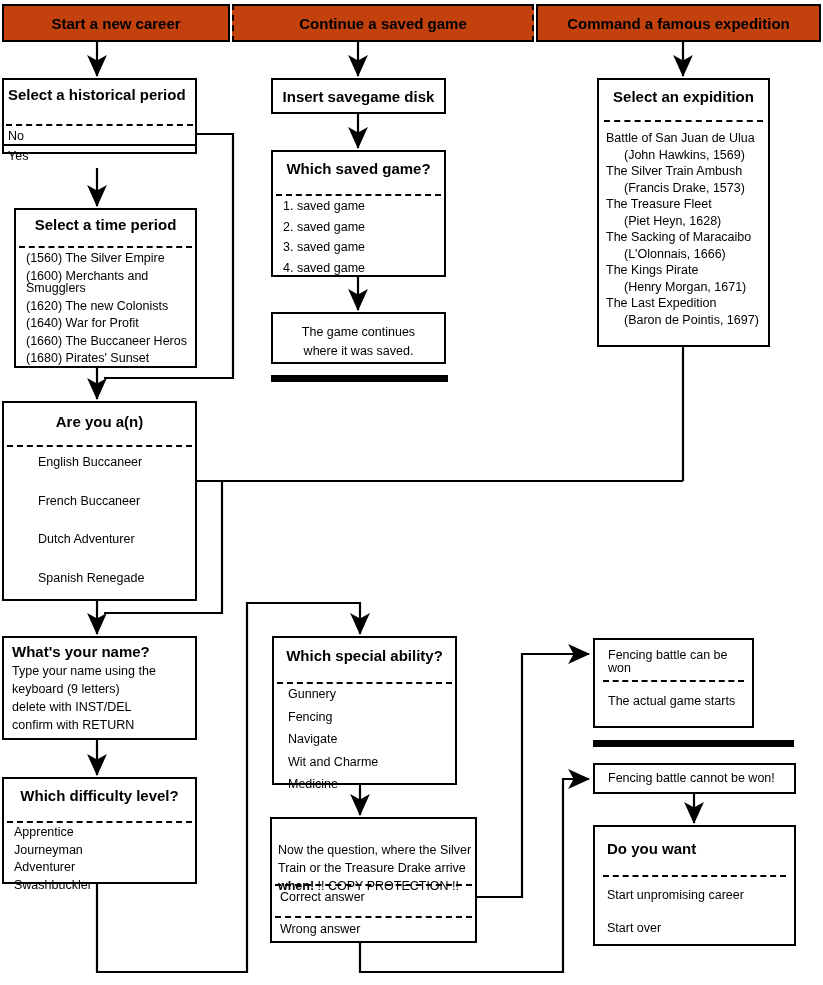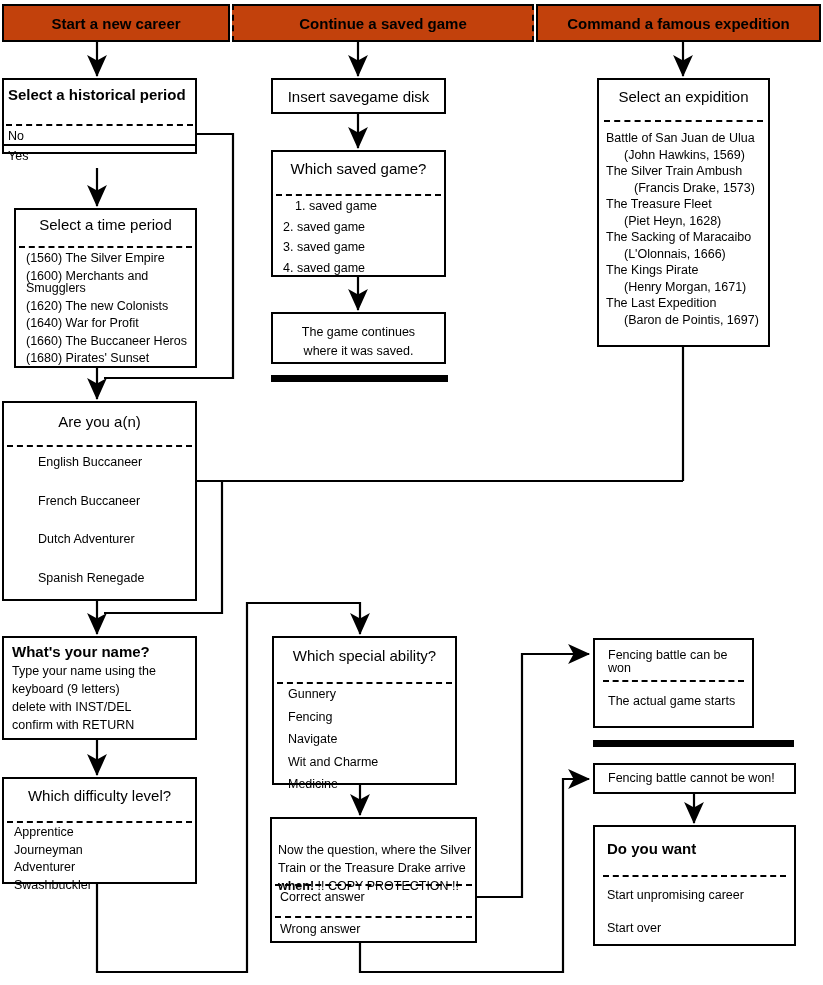--- a/index.html
+++ b/index.html
@@ -4,21 +4,21 @@
 <style>
   html,body{margin:0;padding:0;background:#fff;}
   body{width:823px;height:985px;position:relative;
        font-family:"Liberation Sans","DejaVu Sans",sans-serif;
        color:#000;overflow:hidden;}
   .canvas{position:absolute;left:0;top:0;width:823px;height:985px;}
   .box{position:absolute;border:2px solid #000;background:#fff;box-sizing:border-box;}
   .hdr{position:absolute;border:2px solid #000;background:#c2410c;box-sizing:border-box;
        display:flex;align-items:center;justify-content:center;
        font-weight:bold;font-size:15px;}
-  .title{font-weight:normal;font-size:15px;text-align:center;}
+  .title{font-weight:bold;font-size:15px;text-align:center;}
   .titleL{font-weight:bold;font-size:15px;text-align:left;}
   .dash{border-top:2px dashed #000;height:0;margin:0;}
   .row{font-size:12.5px;line-height:1.0;}
   .solidline{position:absolute;background:#000;}
   .thickbar{position:absolute;background:#000;height:7px;}
   svg.lines{position:absolute;left:0;top:0;width:823px;height:985px;pointer-events:none;}
   .lst{font-size:12.5px;}
 </style>
 </head>
 <body>
@@ -138,21 +138,21 @@
   </div>
 
   <div class="box" style="left:271px;top:78px;width:175px;height:36px;display:flex;align-items:center;justify-content:center;">
     <span class="title">Insert savegame disk</span>
   </div>
 
   <div class="box" style="left:271px;top:150px;width:175px;height:127px;">
     <div class="title" style="padding:8px 0 0 0;">Which saved game?</div>
     <div class="dash" style="position:absolute;left:3px;right:3px;top:42px;"></div>
     <div style="position:absolute;left:10px;top:48px;">
-      <div class="row" style="margin-bottom:8px;margin-left:12px;">1. saved game</div>
+      <div class="row" style="margin-bottom:8px;">1. saved game</div>
       <div class="row" style="margin-bottom:8px;">2. saved game</div>
       <div class="row" style="margin-bottom:8px;">3. saved game</div>
       <div class="row" style="margin-bottom:0;">4. saved game</div>
     </div>
   </div>
 
   <div class="box" style="left:271px;top:312px;width:175px;height:52px;">
     <div class="row" style="text-align:center;padding-top:9px;line-height:1.5;">The game continues</div>
     <div class="row" style="text-align:center;line-height:1.5;">where it was saved.</div>
   </div>
@@ -186,21 +186,21 @@
   <div class="box" style="left:597px;top:78px;width:173px;height:269px;">
     <div class="title" style="padding:8px 0 0 0;">Select an expidition</div>
     <div class="dash" style="position:absolute;left:5px;right:5px;top:40px;"></div>
     <div style="position:absolute;left:7px;top:50px;right:3px;">
       <div>
         <div class="lst" style="line-height:1.32;">Battle of San Juan de Ulua</div>
         <div class="lst" style="line-height:1.32;padding-left:18px;">(John Hawkins, 1569)</div>
       </div>
       <div>
         <div class="lst" style="line-height:1.32;">The Silver Train Ambush</div>
-        <div class="lst" style="line-height:1.32;padding-left:18px;text-align:center;">(Francis Drake, 1573)</div>
+        <div class="lst" style="line-height:1.32;padding-left:18px;">(Francis Drake, 1573)</div>
       </div>
       <div>
         <div class="lst" style="line-height:1.32;">The Treasure Fleet</div>
         <div class="lst" style="line-height:1.32;padding-left:18px;">(Piet Heyn, 1628)</div>
       </div>
       <div>
         <div class="lst" style="line-height:1.32;">The Sacking of Maracaibo</div>
         <div class="lst" style="line-height:1.32;padding-left:18px;">(L'Olonnais, 1666)</div>
       </div>
       <div>

